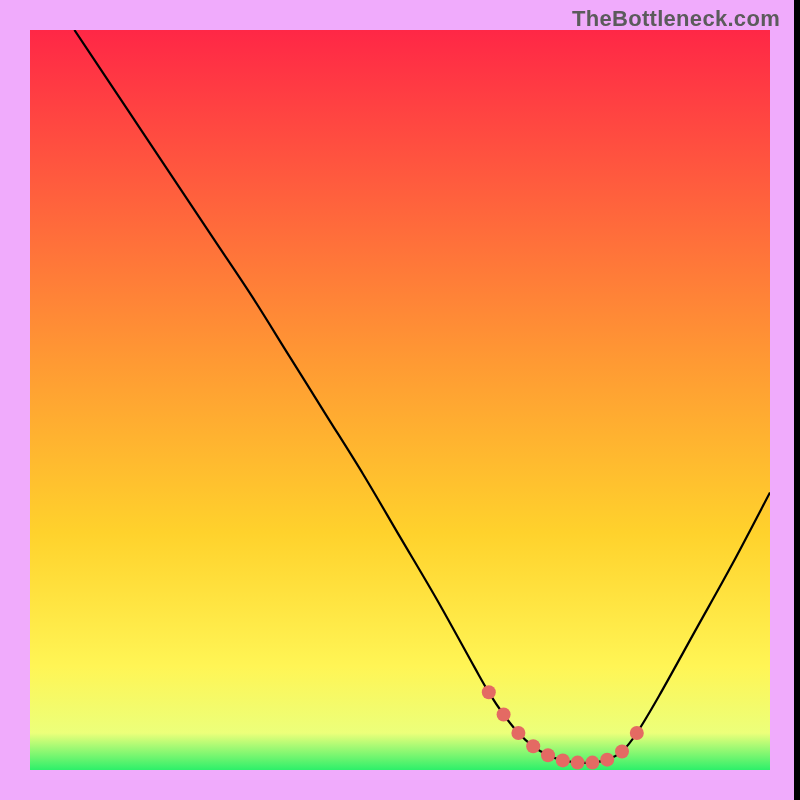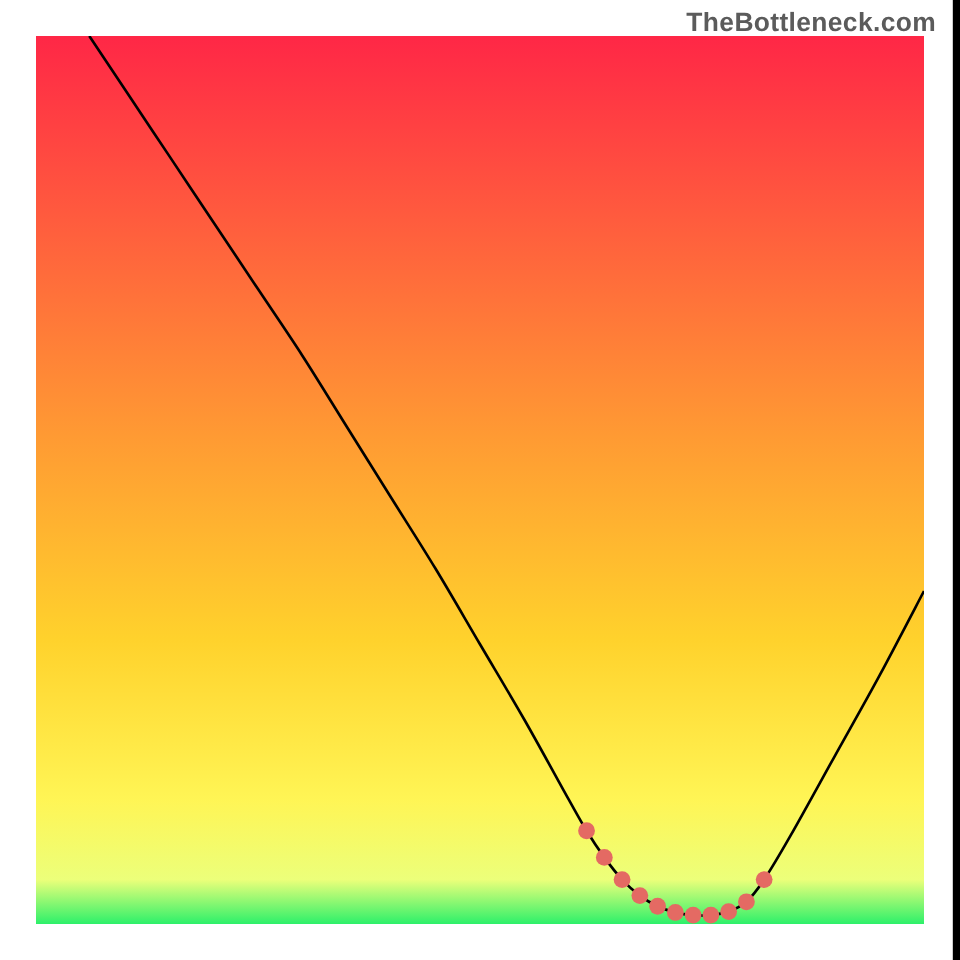--- a/index.html
+++ b/index.html
@@ -1,17 +1,17 @@
 <!DOCTYPE html>
 <html><head>
   <meta charset="utf-8">
   <style>
     * { margin: 0; padding: 0; box-sizing: border-box; }
     html, body { width: 800px; height: 800px; overflow: hidden; background: #000; }
-    .frame { position: relative; width: 794px; height: 800px; background: #ffffff; }
+    .frame { position: relative; width: 794px; height: 800px; background: #f0abfc; }
     .watermark {
       position: absolute;
       top: 6px; right: 14px;
       color: #5b5b5b;
       font-family: Arial, Helvetica, sans-serif;
       font-size: 22px;
       font-weight: 600;
       letter-spacing: 0.3px;
       z-index: 5;
     }

